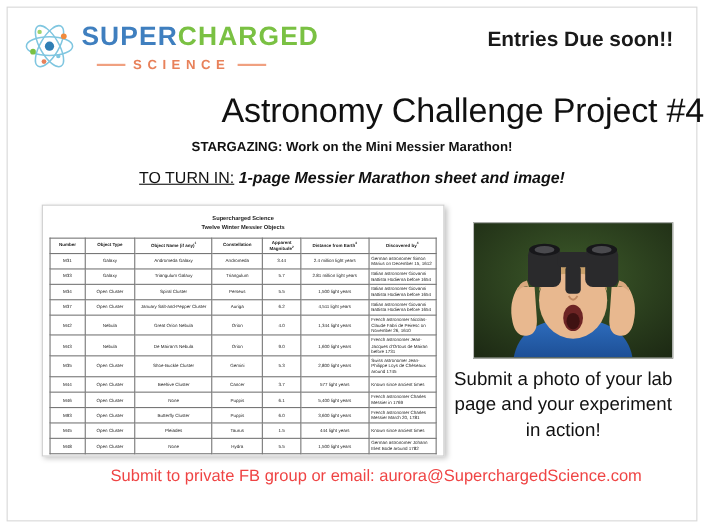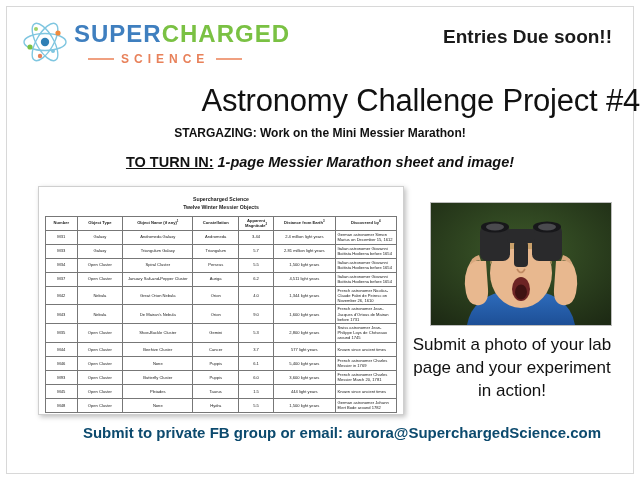--- a/index.html
+++ b/index.html
@@ -25,21 +25,21 @@
 
   
   .entries{position:absolute;right:28px;top:26px;font-size:19px;font-weight:700;color:#1a1a1a;}
 
   
   .title{position:absolute;left:0;right:0;top:83px;text-align:right;
     font-size:31px;font-weight:400;color:#111;letter-spacing:-0.2px;}
   .subtitle{position:absolute;left:0;right:0;top:126px;text-align:center;
     font-size:12px;font-weight:bold;color:#111;}
   .turnin{position:absolute;left:0;right:0;top:154px;text-align:center;font-size:14.5px;}
-  .turnin .lbl{font-weight:bold;text-decoration:underline;}
+  .turnin .lbl{font-weight:normal;text-decoration:underline;}
   .turnin .val{font-style:italic;font-weight:bold;}
 
   
   .table-card{position:absolute;left:38px;top:186px;width:366px;height:229px;
     background:#fff;border:1px solid #cfcfcf;
     box-shadow:2px 2px 5px rgba(0,0,0,.25);padding:5px 6px;box-sizing:border-box;}
   .tbl-title{text-align:center;font-size:5.2px;font-weight:bold;line-height:1.5;color:#222;margin:4px 0 4px;}
   table{border-collapse:collapse;width:100%;table-layout:fixed;}
   th,td{border:0.5px solid #777;font-size:4.1px;line-height:1.28;
     padding:1px 1px;color:#1a1a1a;vertical-align:middle;}
@@ -52,21 +52,21 @@
 
   
   .photo{position:absolute;left:430px;top:202px;width:180px;height:122px;
     border:1px solid #bdbdbd;overflow:hidden;background:#23331c;}
   .photo svg{display:block;width:100%;height:100%;}
   .photo-cap{position:absolute;left:408px;top:334px;width:208px;text-align:center;
     font-size:17px;line-height:1.35;color:#111;}
 
   
   .footer{position:absolute;left:0;right:0;top:424px;text-align:center;
-    font-size:15px;font-weight:700;color:#0c4a6e;padding-left:44px;}
+    font-size:15px;font-weight:400;color:#ef4444;padding-left:44px;}
 </style>
 </head>
 <body>
 
 <div class="slide">
   <div class="frame"></div>
 
   <div class="logo">
     <div class="atom">
       <svg viewBox="0 0 46 44" xmlns="http://www.w3.org/2000/svg">

